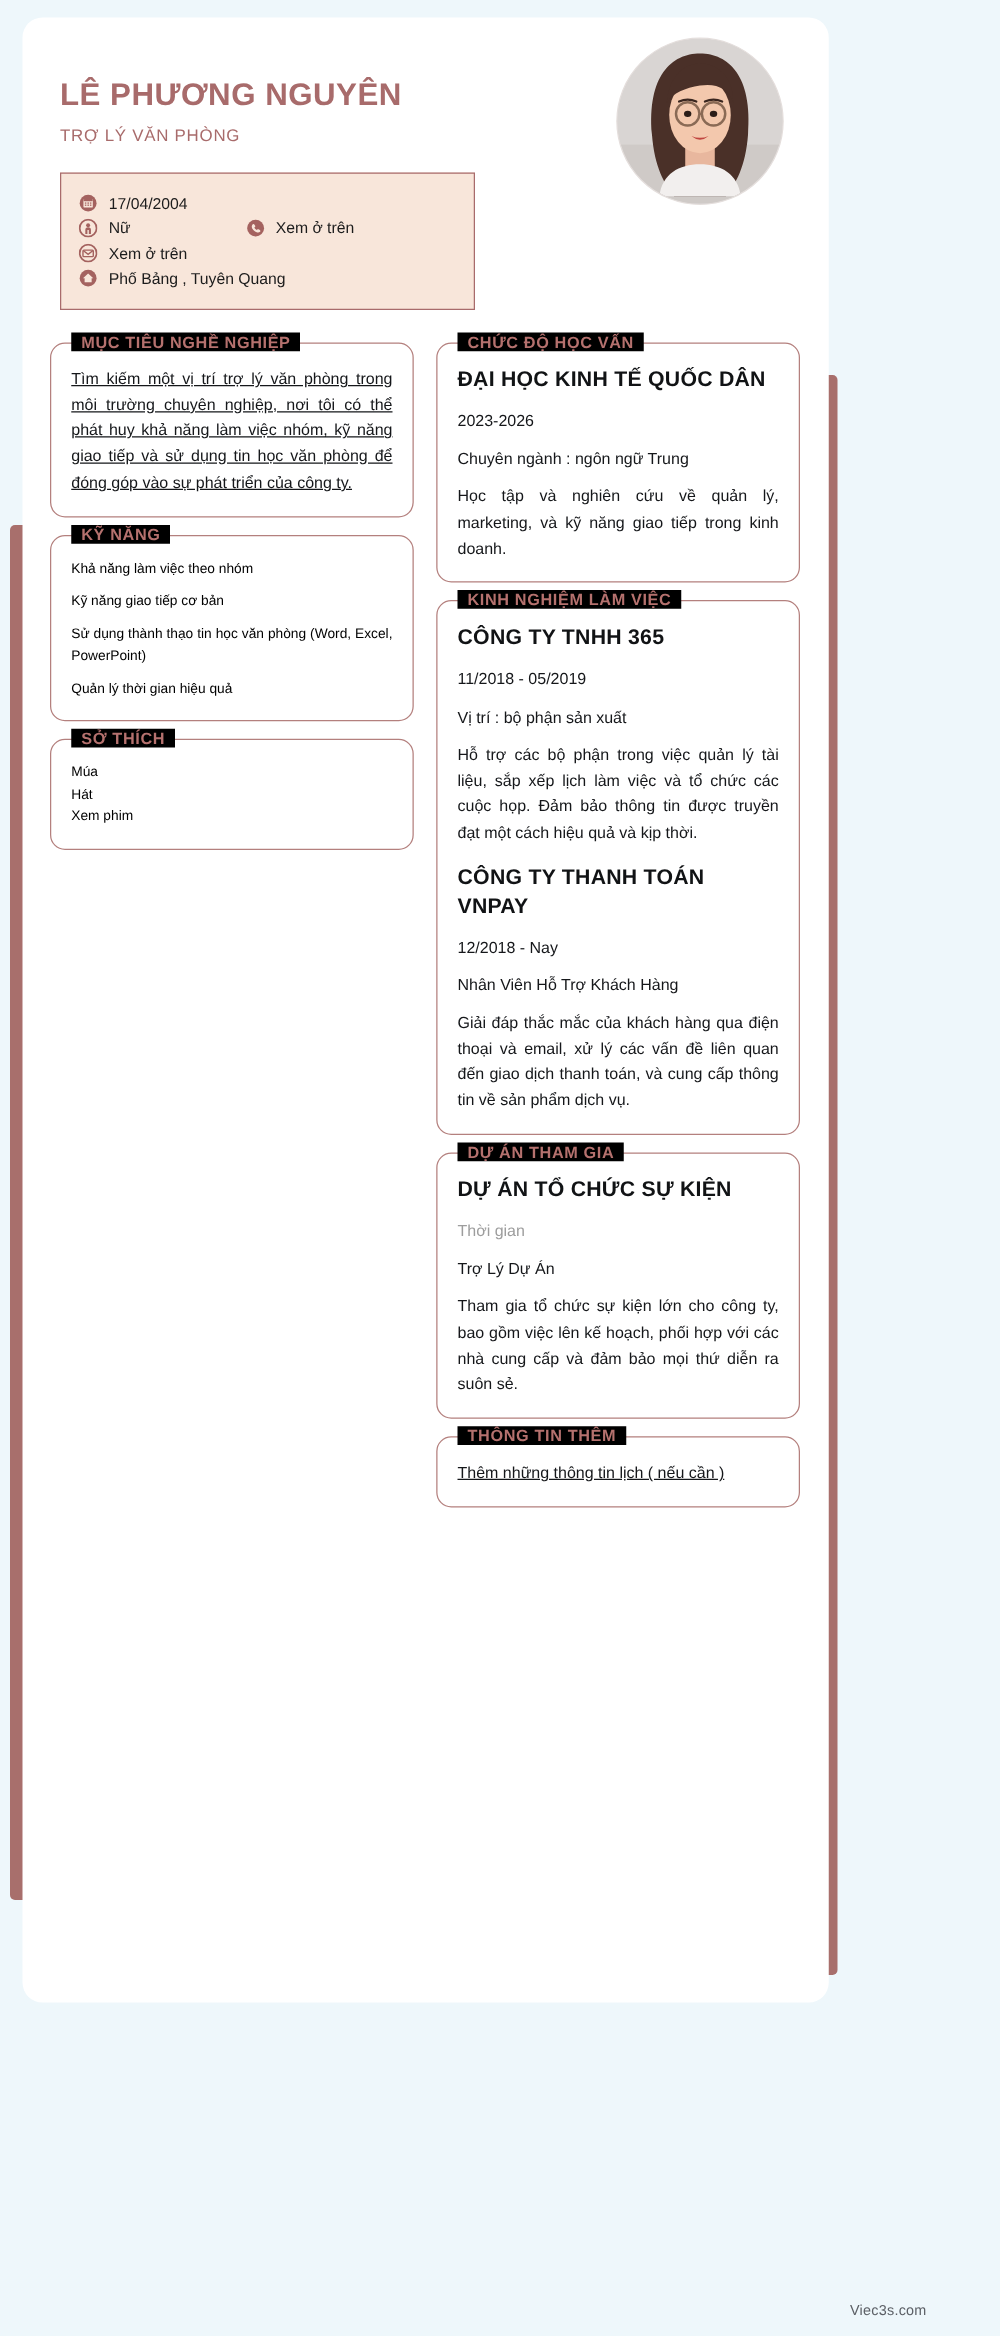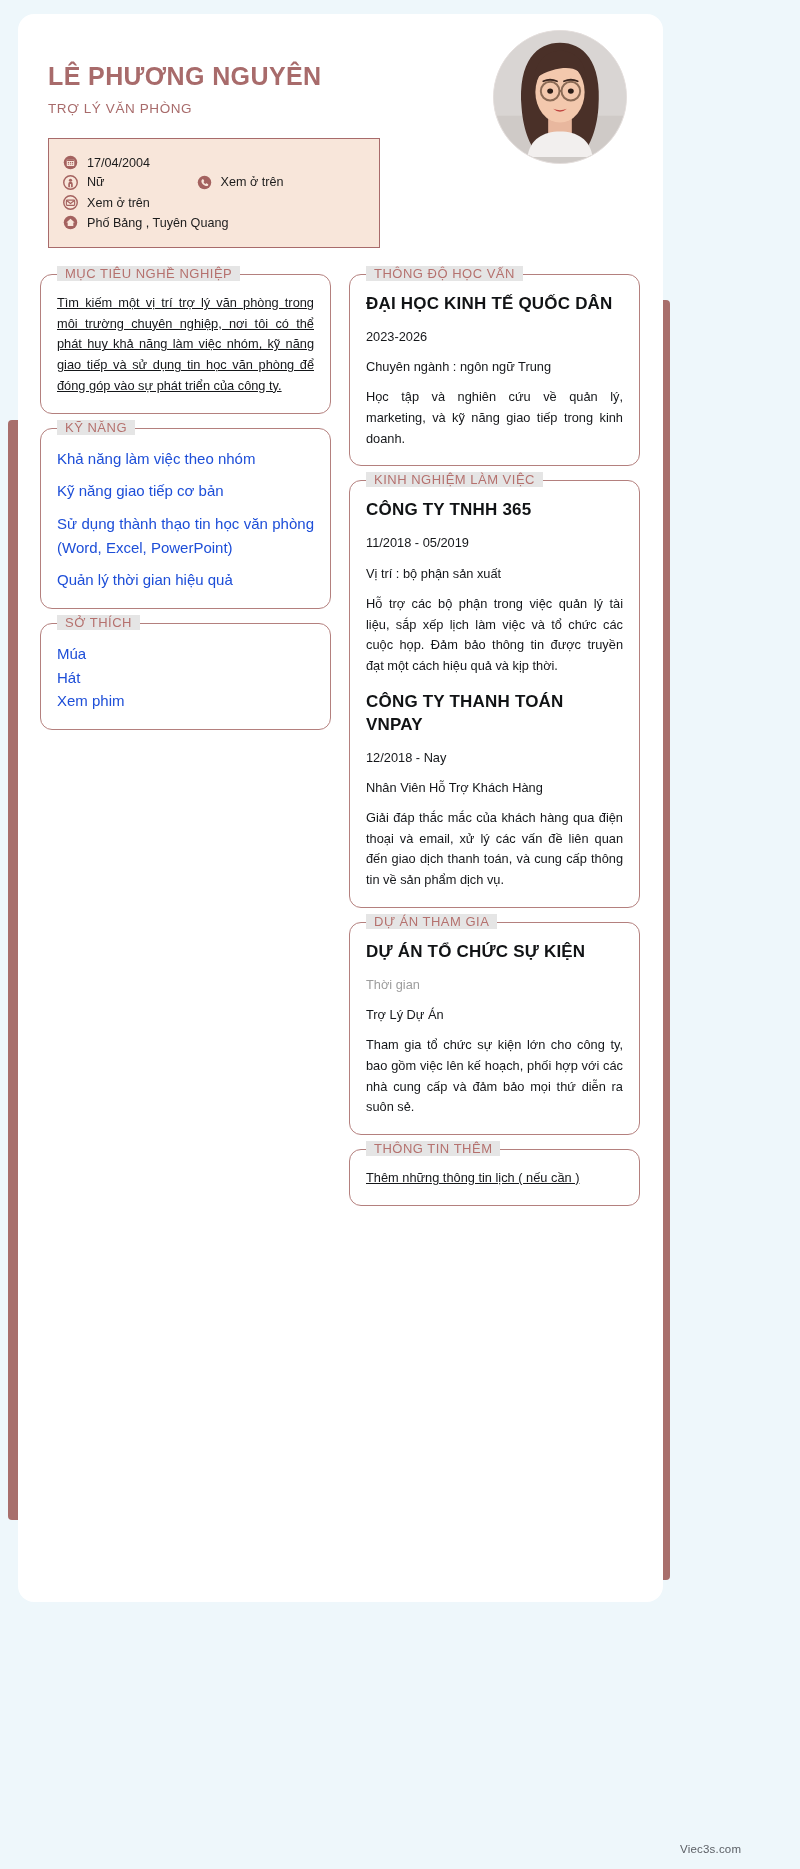--- a/index.html
+++ b/index.html
@@ -118,40 +118,40 @@
     position: relative;
     border: 1.4px solid #b4807e;
     border-radius: 12px;
     margin-bottom: 14px;
     padding: 18px 16px 16px 16px;
   }
   .sec > legend {
     position: absolute;
     top: -9px;
     left: 16px;
-    background: #e5e5e5;
+    background: #000000;
     padding: 0 8px;
     font-size: 13px;
-    font-weight: normal;
+    font-weight: bold;
     color: #b5716e;
     letter-spacing: .5px;
     white-space: nowrap;
   }
 
   .body-text {
     font-size: 12.8px;
     line-height: 1.62;
     color: #15171a;
     text-align: justify;
     text-decoration: underline;
   }
   .list-line {
-    font-size: 15px;
+    font-size: 11px;
     line-height: 1.58;
-    color: #1d4ed8;
+    color: #000000;
     margin-bottom: 9px;
     text-align: justify;
   }
   .list-line.tight { margin-bottom: 0; }
 
   .entry { margin-bottom: 14px; }
   .entry:last-child { margin-bottom: 0; }
   .entry-title {
     font-size: 17px;
     font-weight: bold;
@@ -324,21 +324,21 @@
         <div class="list-line tight">Múa</div>
         <div class="list-line tight">Hát</div>
         <div class="list-line tight">Xem phim</div>
       </div>
 
     </div>
 
     <div class="col-right">
 
       <div class="sec">
-        <legend>THÔNG ĐỘ HỌC VẤN</legend>
+        <legend>CHỨC ĐỘ HỌC VẤN</legend>
         <div class="entry">
           <div class="entry-title">ĐẠI HỌC KINH TẾ QUỐC DÂN</div>
           <div class="entry-meta">2023-2026</div>
           <div class="entry-meta">Chuyên ngành : ngôn ngữ Trung</div>
           <div class="entry-desc">Học tập và nghiên cứu về quản lý, marketing, và kỹ năng giao tiếp trong kinh doanh.</div>
         </div>
       </div>
 
       <div class="sec">
         <legend>KINH NGHIỆM LÀM VIỆC</legend>

